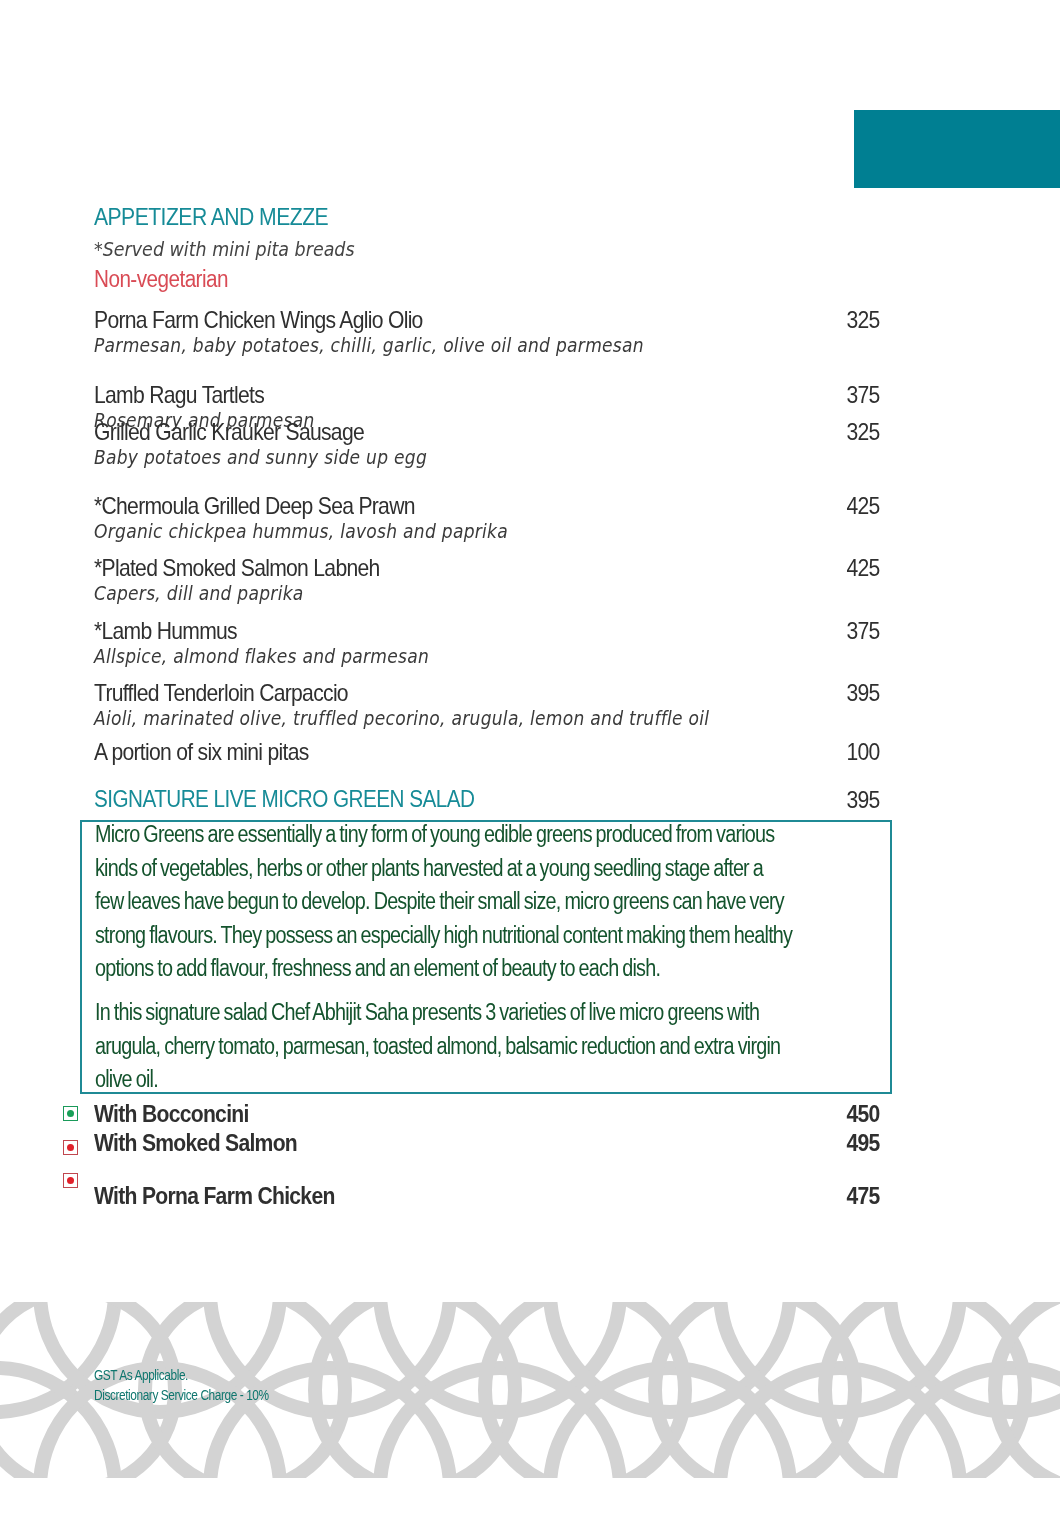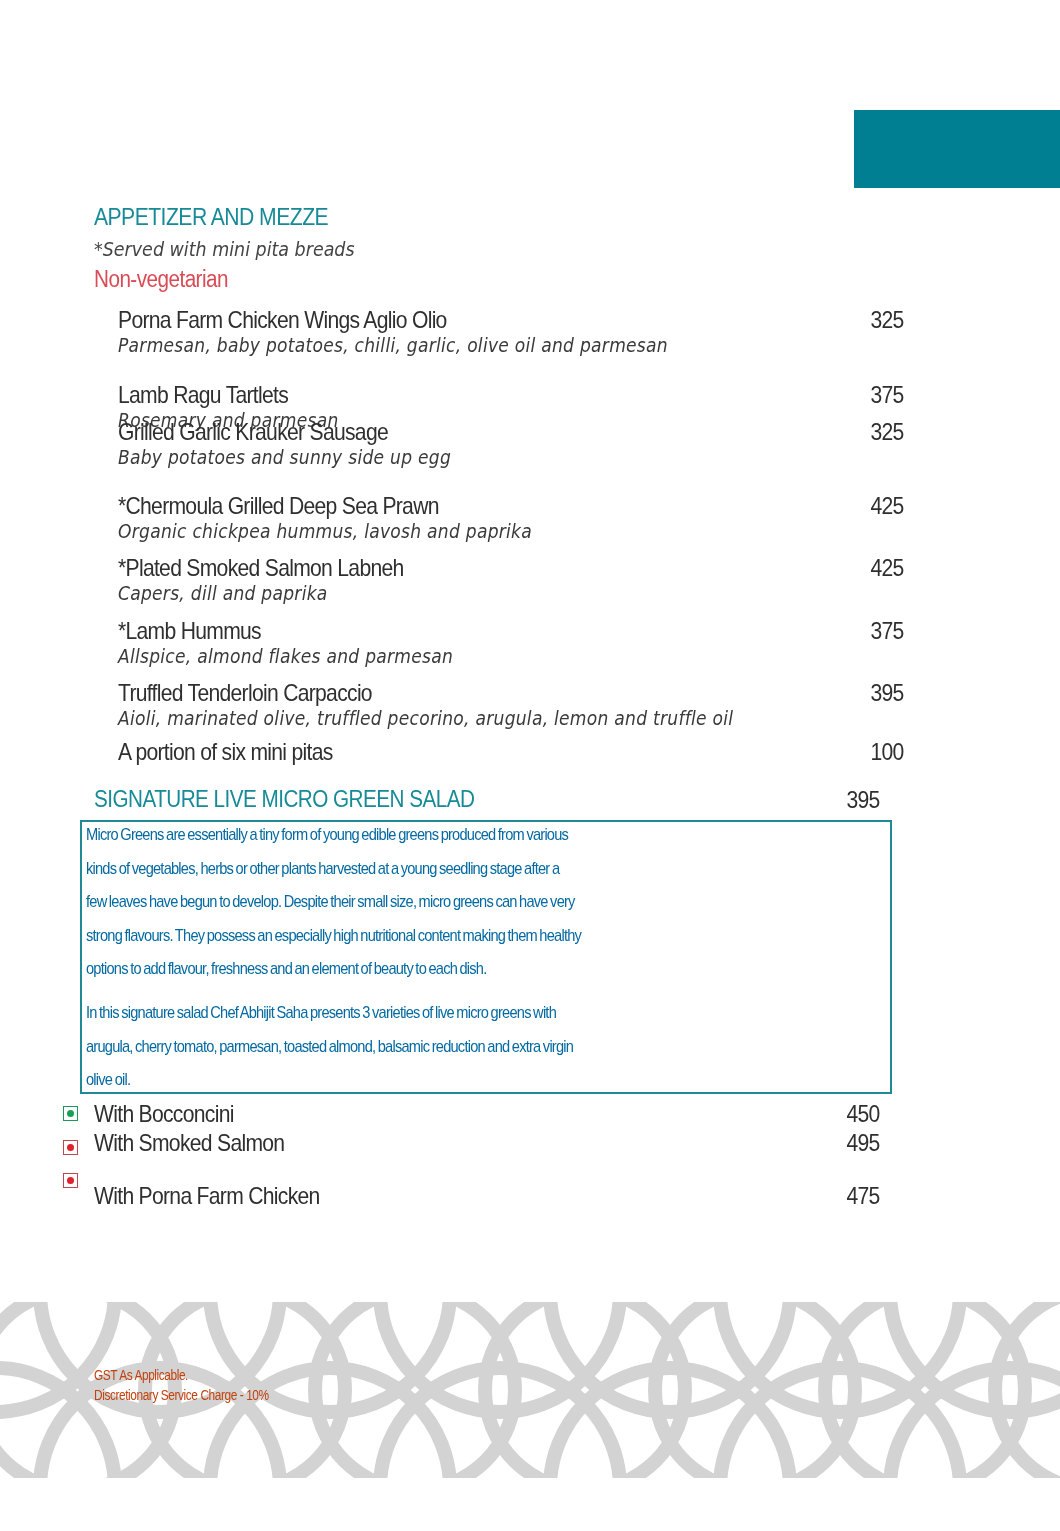--- a/index.html
+++ b/index.html
@@ -23,21 +23,21 @@
     position: absolute; left: 0; top: 238px;
     font-size: 19px; font-style: italic; color: #444;
     font-family: "DejaVu Sans", sans-serif; font-weight: 200;
     transform: scaleX(0.92); transform-origin: left; white-space: nowrap;
   }
   .category {
     position: absolute; left: 0; top: 266px;
     font-size: 23px; color: #d94b55; letter-spacing: -0.6px;
     transform: scaleX(0.9); transform-origin: left;
   }
-  .item { position: absolute; left: 0; width: 786px; margin-left: 24px; }
+  .item { position: absolute; left: 0; width: 786px; }
   .item-name {
     font-size: 24px; color: #2f2f2f; letter-spacing: -0.8px;
     display: inline-block; transform: scaleX(0.88); transform-origin: left;
     white-space: nowrap; line-height: 28px;
   }
   .item-price {
     position: absolute; right: 0; top: 0;
     font-size: 24px; color: #2f2f2f; letter-spacing: -0.8px; line-height: 28px;
     transform: scaleX(0.88); transform-origin: right;
   }
@@ -56,42 +56,42 @@
   .sig-price {
     position: absolute; right: 0; top: 786px;
     font-size: 24px; color: #2f2f2f; letter-spacing: -0.8px;
     transform: scaleX(0.88); transform-origin: right;
   }
   .sig-box {
     position: absolute; left: 80px; top: 820px; width: 812px; height: 274px;
     border: 2px solid #1f8a95; box-sizing: border-box;
   }
   .sig-para {
-    position: absolute; left: 86px; width: 800px;
-    font-size: 17px; color: #0369a1; line-height: 33.6px;
+    position: absolute; left: 95px; width: 800px;
+    font-size: 23px; color: #14532d; line-height: 33.6px;
     letter-spacing: -0.9px; word-spacing: -1px;
   }
   .sig-para span { display: block; white-space: nowrap; transform: scaleX(0.86); transform-origin: left; }
-  .variant { position: absolute; left: 0; width: 786px; }
+  .variant { position: absolute; left: 0; width: 786px; font-weight: bold; }
   .variant .item-name { font-size: 24px; }
   .diet-icon {
     position: absolute; left: 63px; width: 15px; height: 15px; box-sizing: border-box;
     background: #fff;
   }
   .diet-icon::after {
     content: ""; position: absolute; left: 3px; top: 3px; width: 7px; height: 7px; border-radius: 50%;
   }
   .diet-icon.veg { border: 1.5px solid #1a9a5a; }
   .diet-icon.veg::after { background: #18a058; }
   .diet-icon.nonveg { border: 1.5px solid #c0474f; }
   .diet-icon.nonveg::after { background: #e0202a; }
   .pattern { position: absolute; left: 0; top: 1302px; width: 1060px; height: 176px; }
   .footer-note {
     position: absolute; left: 94px; top: 1365px;
-    font-size: 14px; color: #c2410c; line-height: 20px;
+    font-size: 14px; color: #0f766e; line-height: 20px;
     letter-spacing: -0.5px;
   }
   .footer-note div { transform: scaleX(0.85); transform-origin: left; white-space: nowrap; }
 </style>
 </head>
 <body>
 
 <div class="tab-block"></div>
 
 <div class="content">

